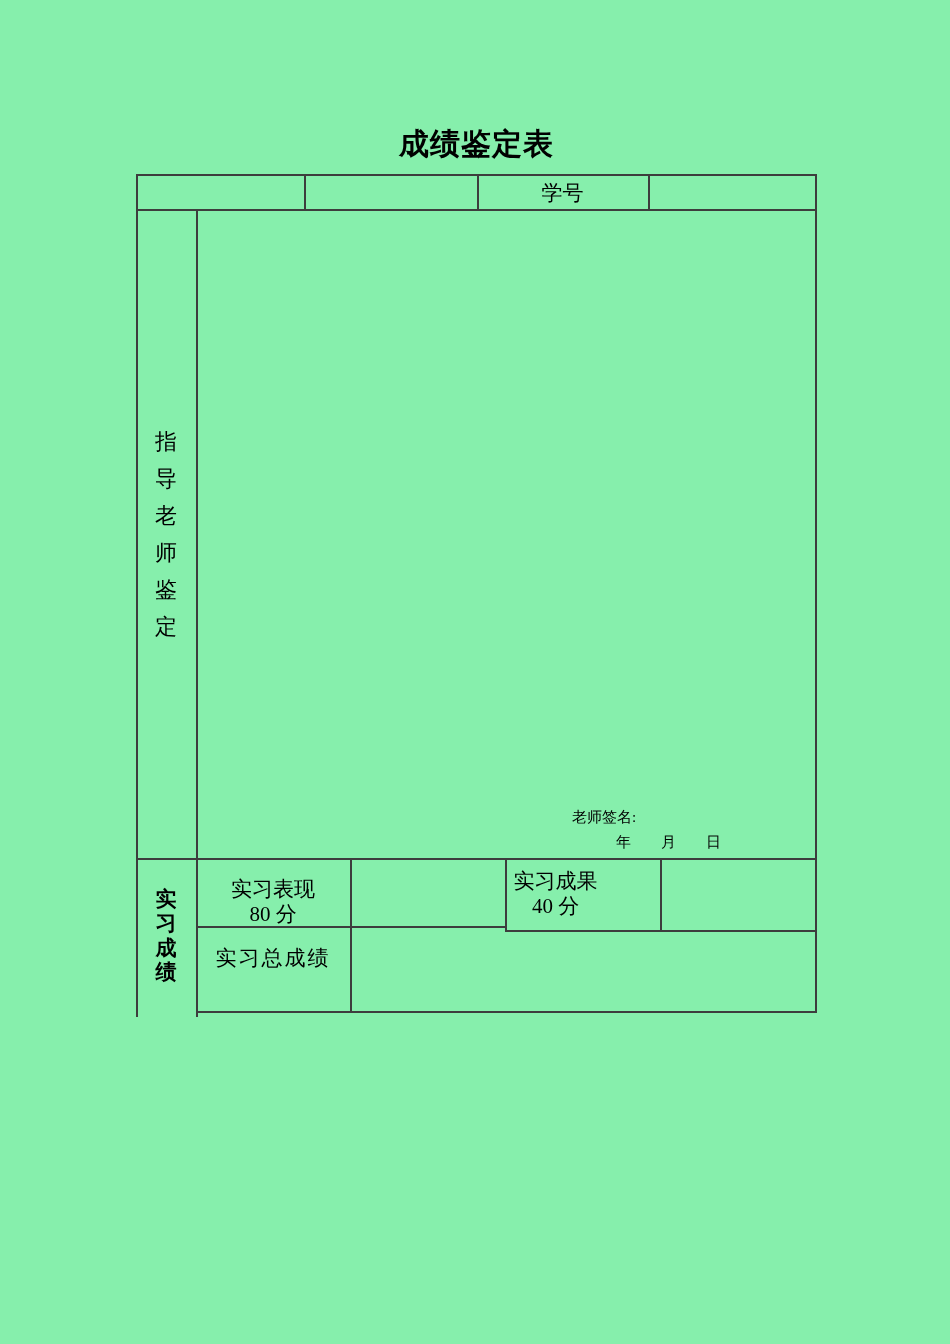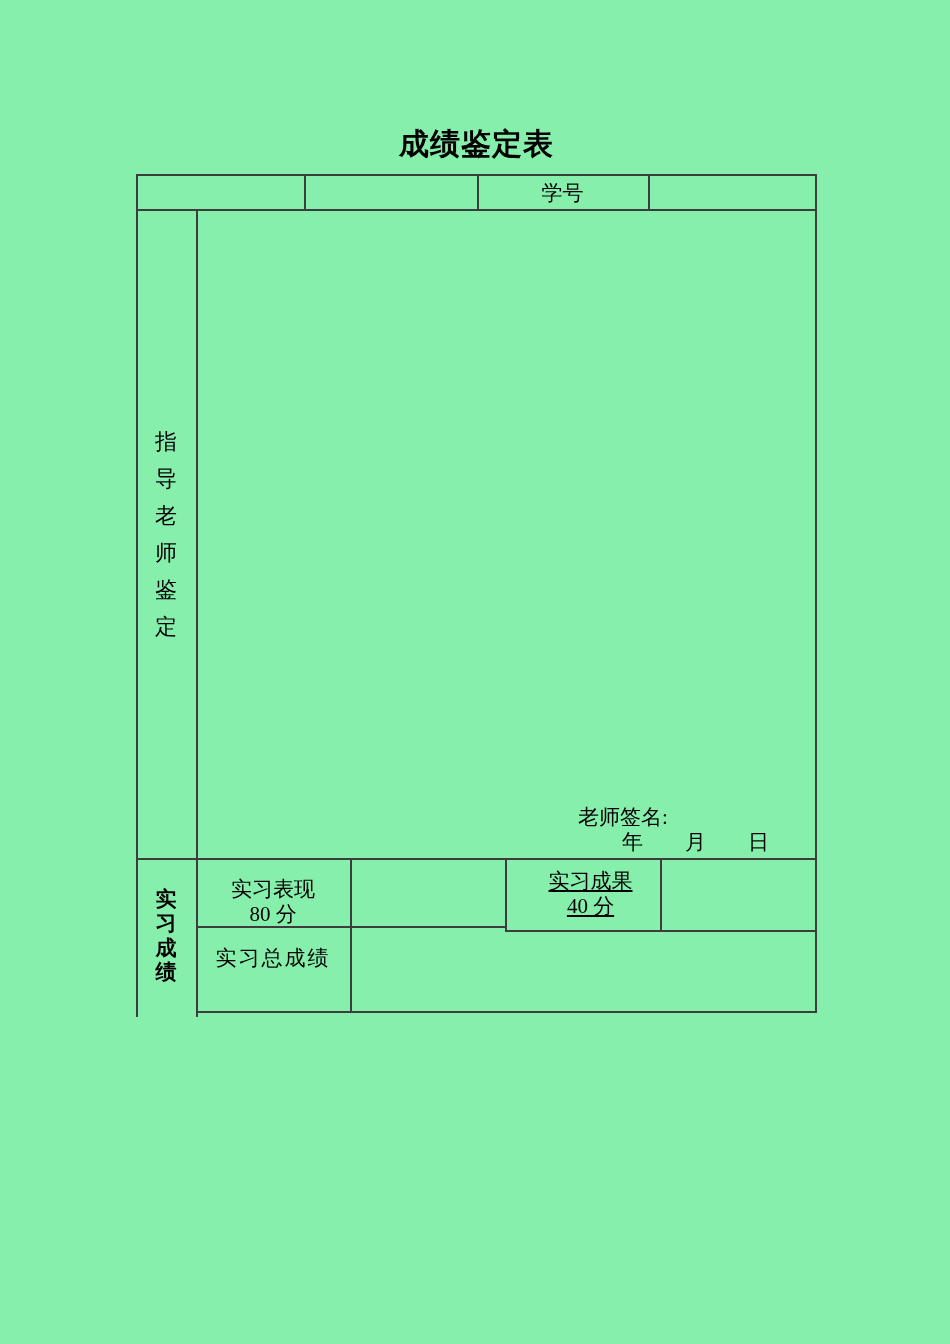--- a/index.html
+++ b/index.html
@@ -31,21 +31,21 @@
   }
   .vlabel span{display:block;text-align:center;}
   .vlabel.guide span{font-size:22px;line-height:37px;}
   .vlabel.grade{font-weight:bold;}
   .vlabel.grade span{line-height:24.5px;}
   .two-line{
     position:absolute;display:flex;flex-direction:column;
     align-items:center;justify-content:center;
     font-size:21px;line-height:25px;text-align:center;
   }
-  .sig{position:absolute;font-size:21px;line-height:25px;white-space:pre;margin-left:6px;}
+  .sig{position:absolute;font-size:15px;line-height:25px;white-space:pre;}
   .fill-area{position:absolute;background:transparent;}
 </style>
 </head>
 <body>
 
 <div class="page">
 
   <div class="doc-title">成绩鉴定表</div>
 
   <div class="hl" style="left:136px;top:174px;width:681px;"></div>
@@ -89,21 +89,21 @@
     <span>成</span>
     <span>绩</span>
   </div>
 
   <div class="two-line" style="left:196px;top:858px;width:154px;height:87px;">
     <span>实习表现</span>
     <span>80 分</span>
   </div>
   <div class="fill-area" style="left:352px;top:860px;width:151px;height:64px;"></div>
 
-  <div class="two-line" style="left:513px;top:858px;width:155px;height:72px;text-decoration:underline;">
+  <div class="two-line" style="left:478px;top:858px;width:155px;height:72px;">
     <span>实习成果</span>
     <span>40 分</span>
   </div>
   <div class="fill-area" style="left:662px;top:860px;width:151px;height:68px;"></div>
 
   <div class="cell center" style="left:196px;top:926px;width:154px;height:64px;letter-spacing:2px;">实习总成绩</div>
   <div class="fill-area" style="left:352px;top:932px;width:463px;height:77px;"></div>
 
 </div>
 

